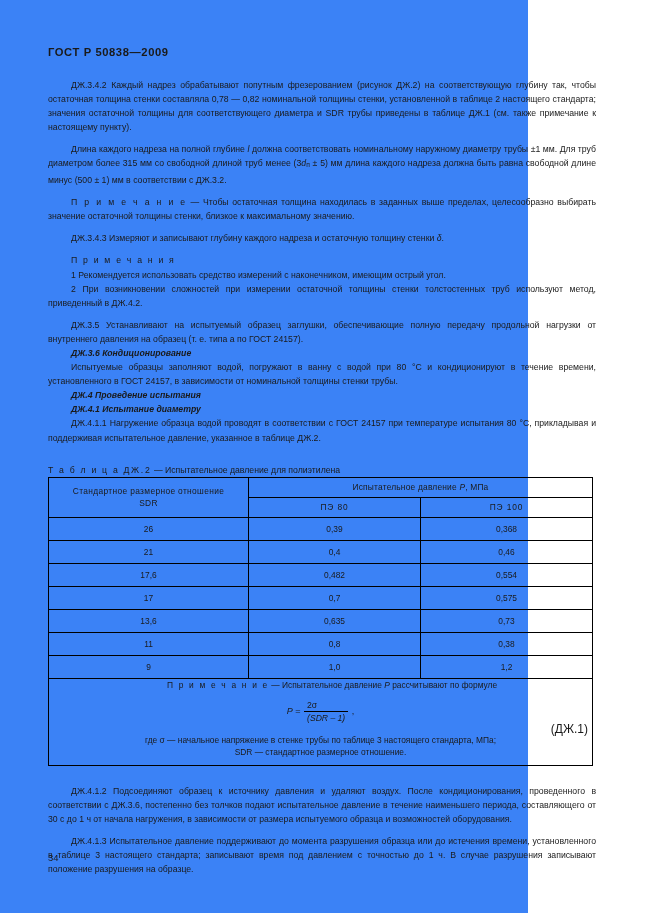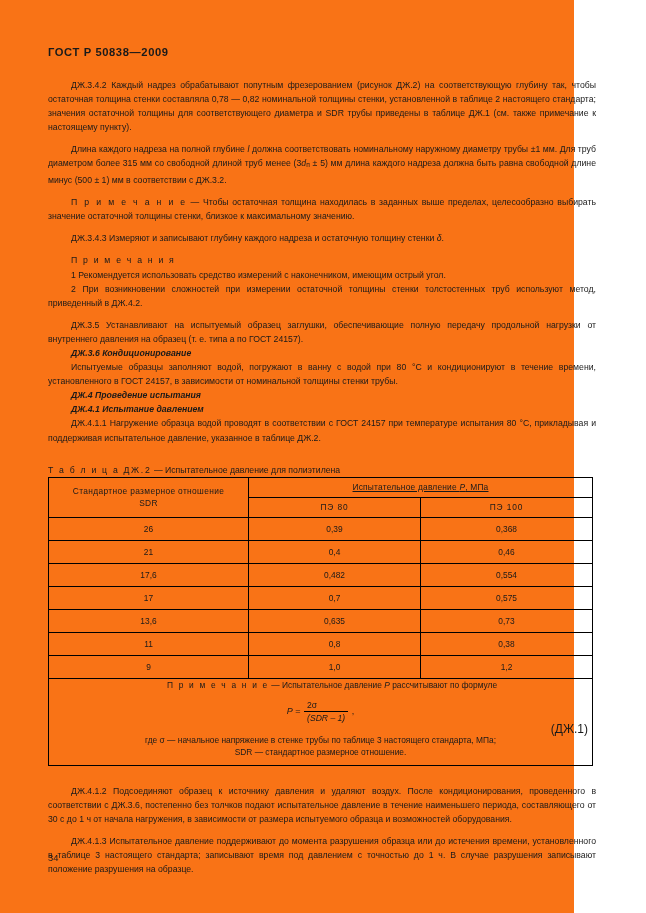--- a/index.html
+++ b/index.html
@@ -11,23 +11,23 @@
     width: 646px;
     height: 913px;
     font-family: "Liberation Sans", sans-serif;
     color: #1a1a1a;
     position: relative;
     overflow: hidden;
   }
   .page {
     position: absolute;
     left: 0; top: 0;
-    width: 574px;
+    width: 528px;
     height: 913px;
-    background: #f97316;
+    background: #3b82f6;
   }
   .doc-header {
     position: absolute;
     left: 48px;
     top: 46px;
     font-size: 11.2px;
     font-weight: bold;
     letter-spacing: 0.6px;
   }
   .content {
@@ -87,21 +87,20 @@
     height: 38px;
     line-height: 12.5px;
     letter-spacing: 0.35px;
     vertical-align: middle;
   }
   th.hdr-press {
     height: 19px;
     letter-spacing: 0.2px;
     vertical-align: middle;
     border-bottom: 1px solid #000;
-    text-decoration: underline;
   }
   th.hdr-sub {
     height: 19px;
     letter-spacing: 0.9px;
     vertical-align: middle;
   }
   td.datacell {
     height: 22px;
     vertical-align: middle;
     font-size: 8.8px;
@@ -191,21 +190,21 @@
     <p class="body" style="text-indent:23px"><span>2 При возникновении сложностей при измерении остаточной толщины стенки толстостенных труб используют метод, приведенный в ДЖ.4.2.</span></p>
 
     <p class="body indent gap-top-sm"><span>ДЖ.3.5 Устанавливают на испытуемый образец заглушки, обеспечивающие полную передачу продольной нагрузки от внутреннего давления  на образец (т. е. типа а по ГОСТ 24157).</span></p>
 
     <p class="bold-head">ДЖ.3.6 Кондиционирование</p>
 
     <p class="body indent"><span>Испытуемые образцы заполняют водой, погружают в ванну с водой при  80 °С и кондиционируют в течение времени, установленного в ГОСТ 24157, в зависимости от номинальной толщины стенки трубы.</span></p>
 
     <p class="bold-head">ДЖ.4 Проведение испытания</p>
 
-    <p class="bold-head">ДЖ.4.1 Испытание  давлением</p>
+    <p class="bold-head">ДЖ.4.1 Испытание  диаметру</p>
 
     <p class="body indent"><span>ДЖ.4.1.1 Нагружение образца  водой  проводят в  соответствии  с ГОСТ 24157 при температуре испытания  80 °С, прикладывая и поддерживая испытательное давление, указанное в таблице ДЖ.2.</span></p>
 
     <div class="tbl-wrap" style="margin-top:18px">
       <p class="tbl-caption"><span class="sp">Т а б л и ц а  ДЖ.2</span><span> — Испытательное давление для полиэтилена</span></p>
 
       <table class="main">
         <colgroup>
           <col style="width:200px">
           <col style="width:172px">

